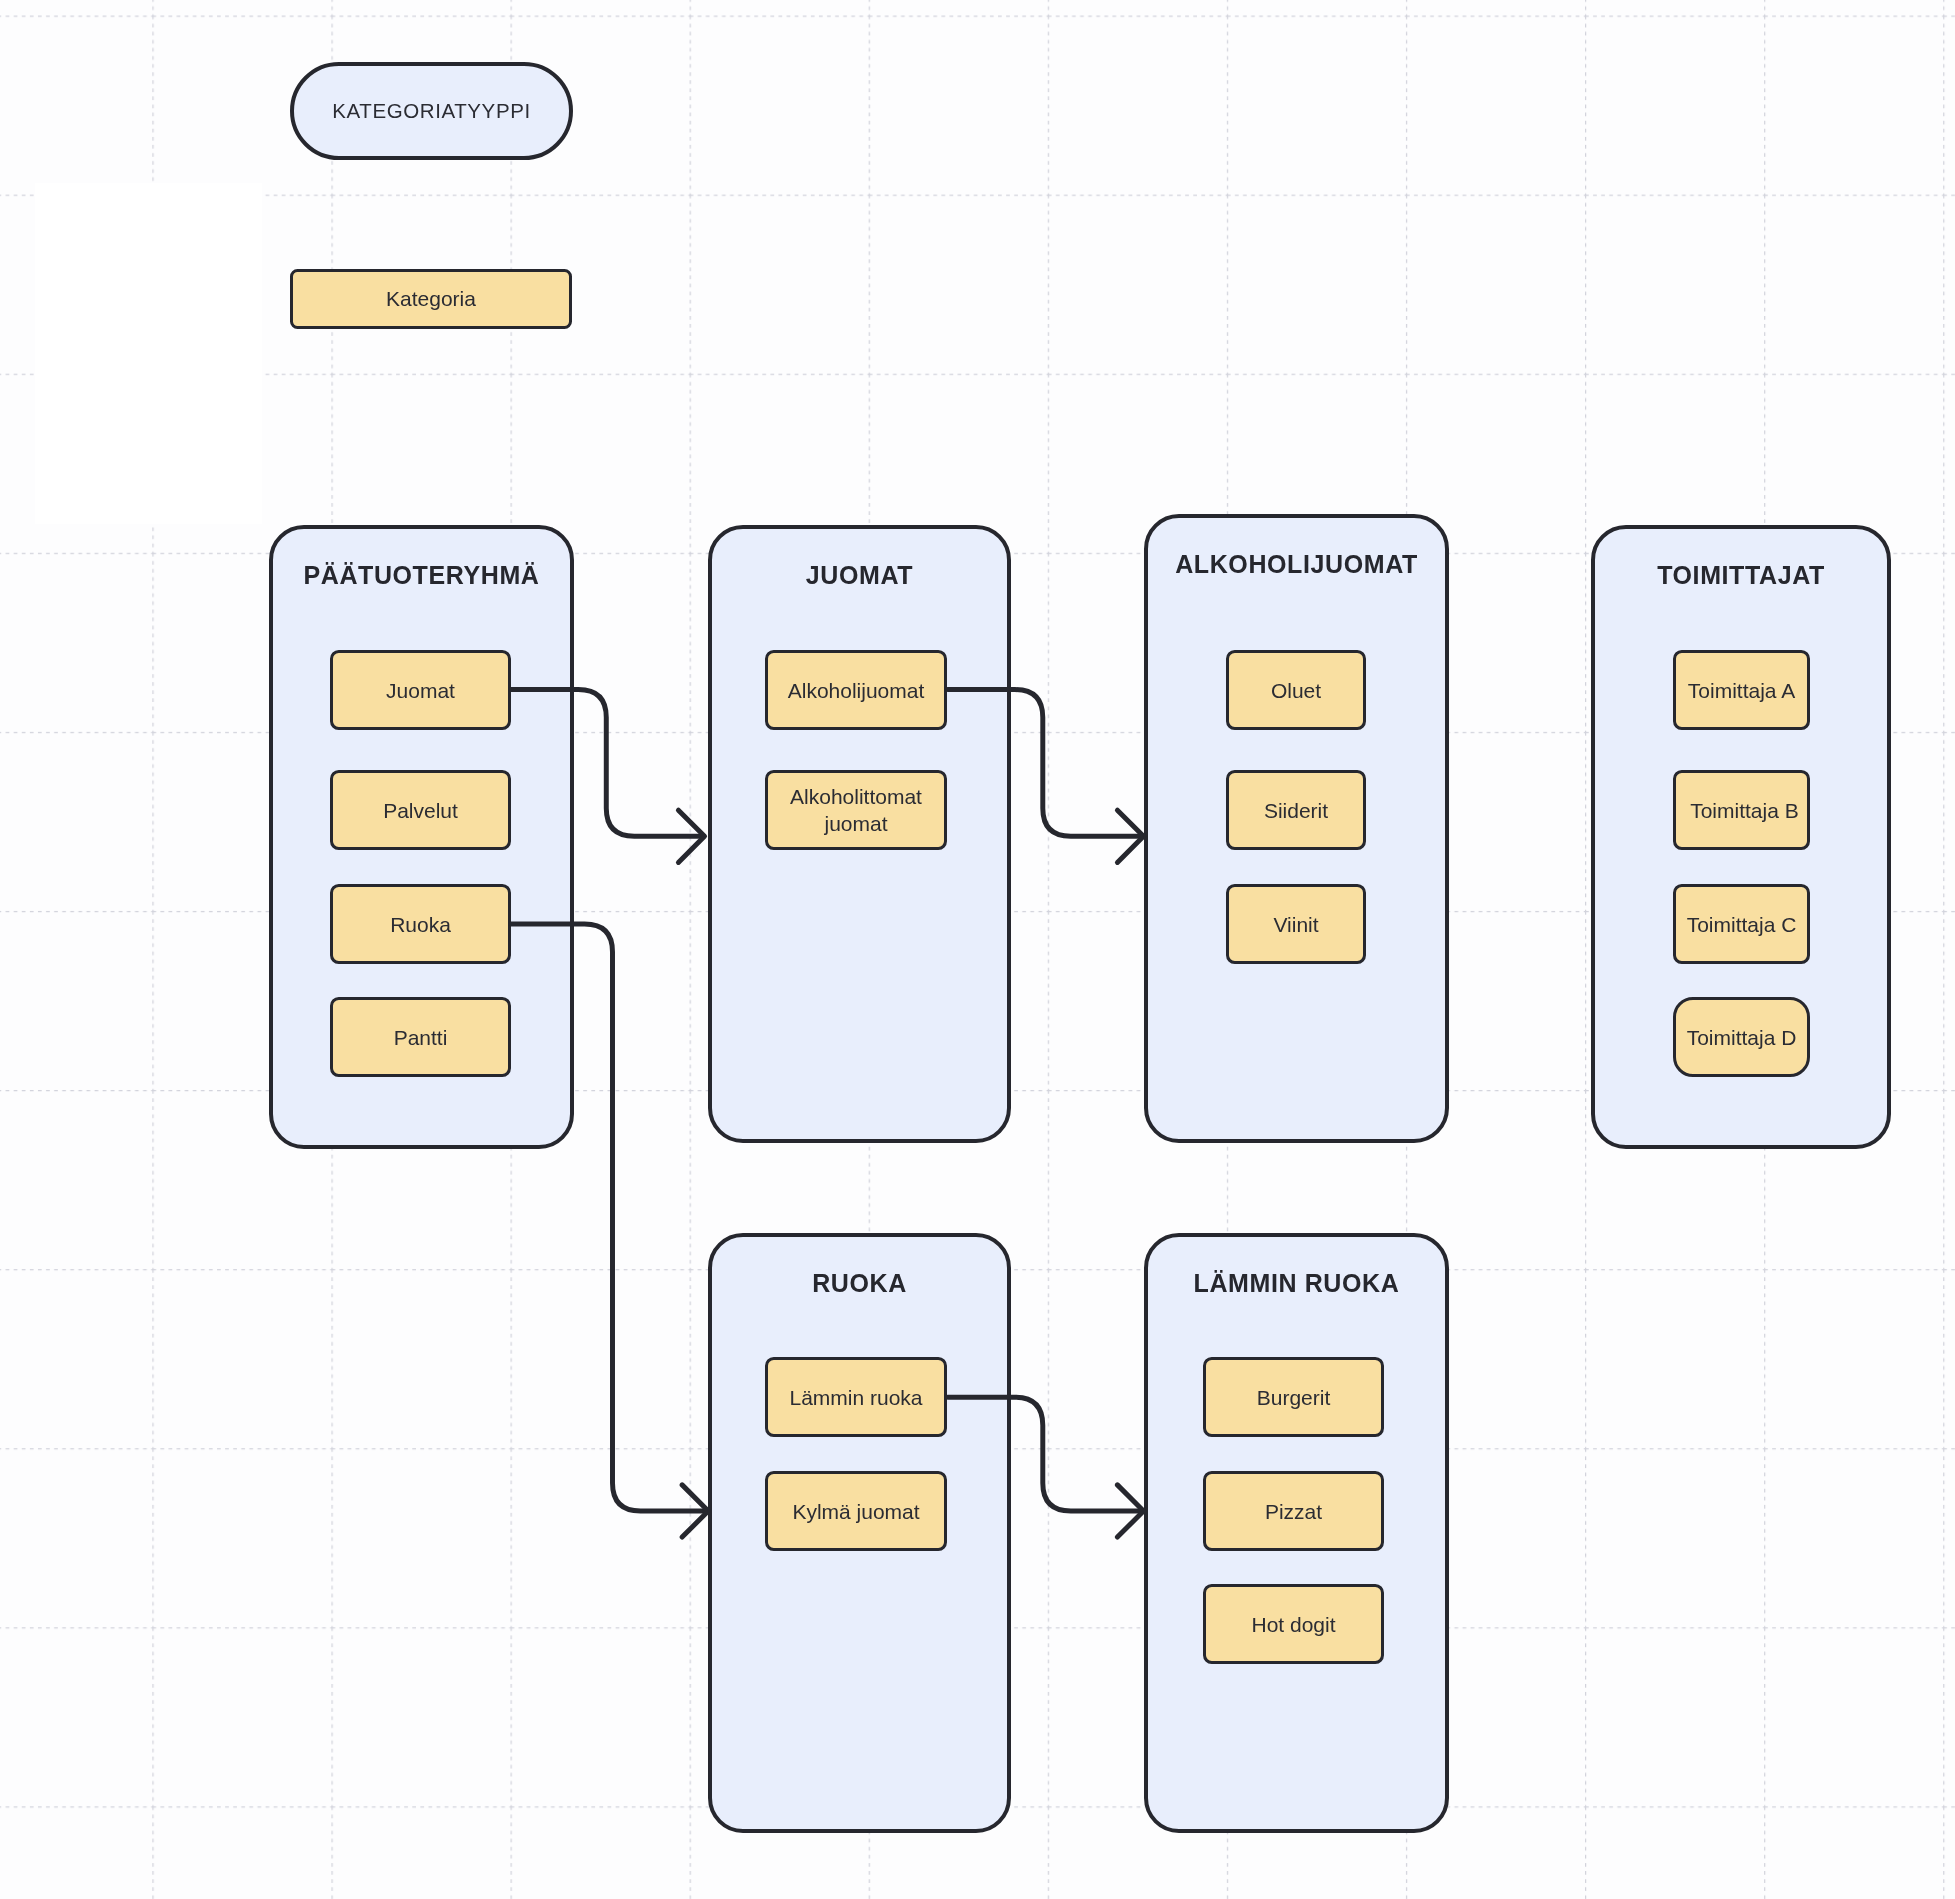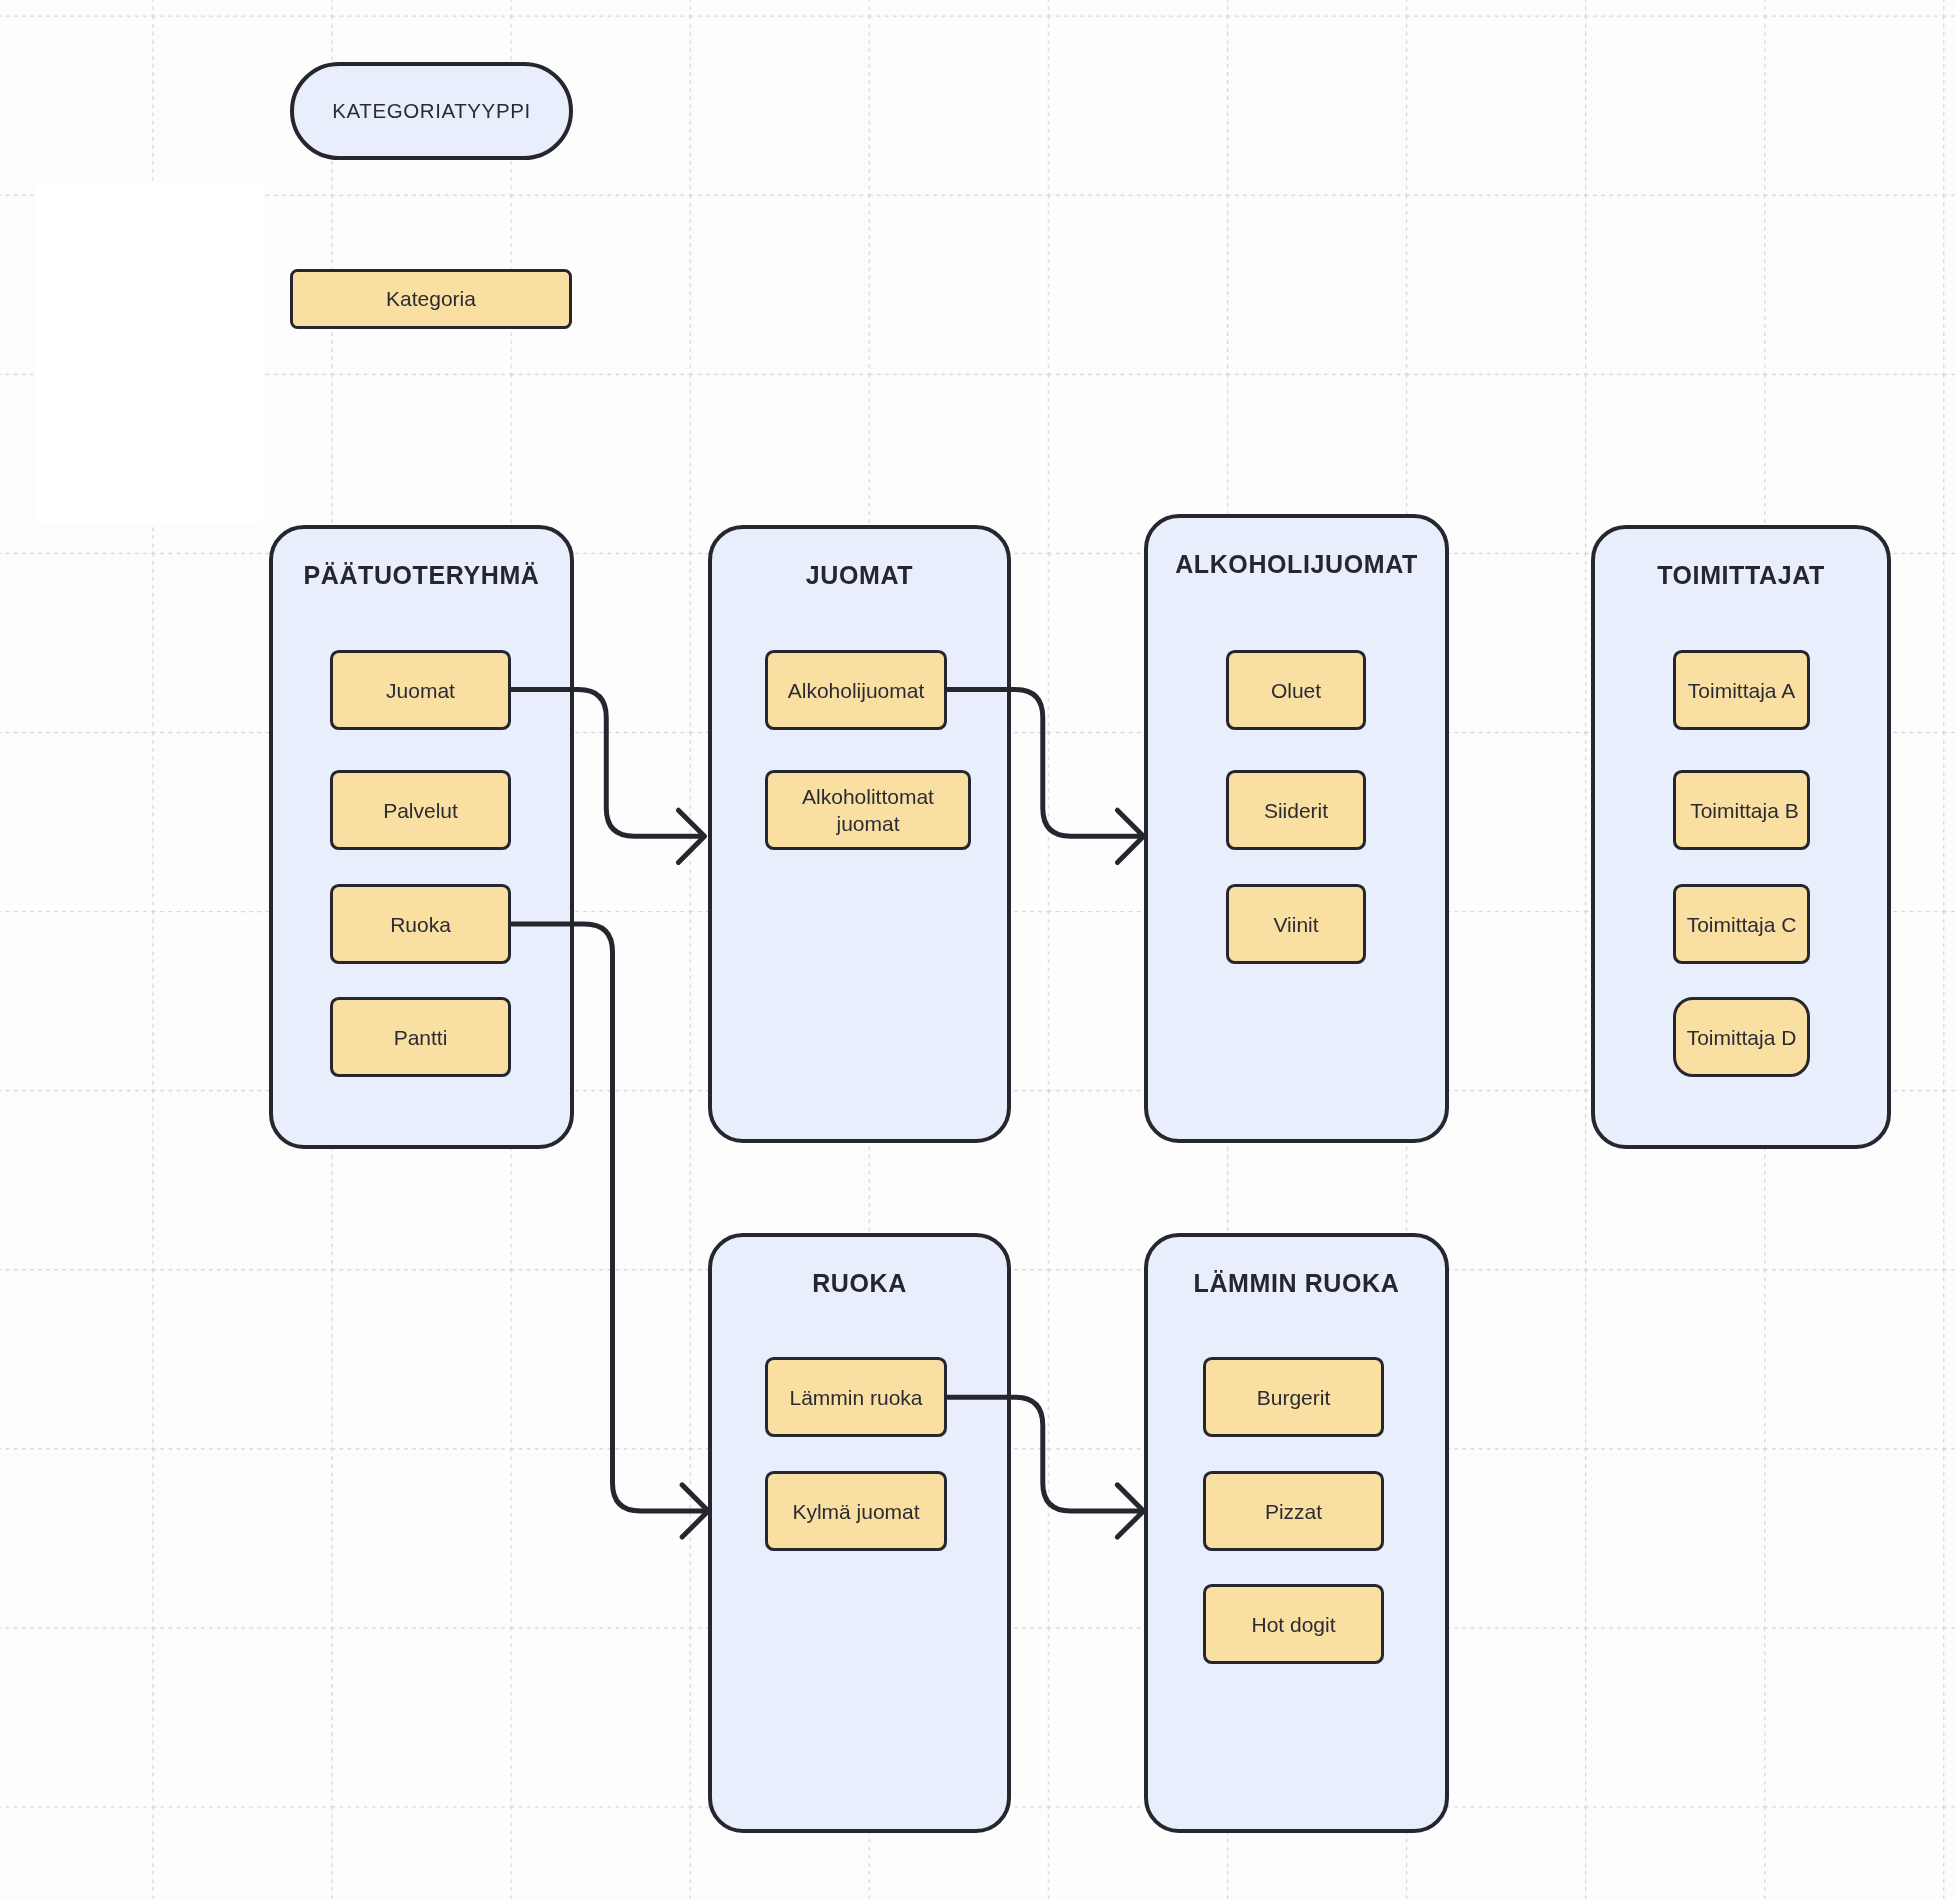--- a/index.html
+++ b/index.html
@@ -73,21 +73,21 @@
   .c-alkoholijuomat{left:1144px;top:514px;width:305px;height:629px;}
   .c-toimittajat{left:1591px;top:525px;width:300px;height:624px;}
   .c-ruoka{left:708px;top:1233px;width:303px;height:600px;}
   .c-lammin-ruoka{left:1144px;top:1233px;width:305px;height:600px;}
   
   .c-paatuoteryhma .i0{left:57px;top:121px;width:181px;}
   .c-paatuoteryhma .i1{left:57px;top:241px;width:181px;}
   .c-paatuoteryhma .i2{left:57px;top:355px;width:181px;}
   .c-paatuoteryhma .i3{left:57px;top:468px;width:181px;}
   .c-juomat .i0{left:53px;top:121px;width:182px;}
-  .c-juomat .i1{left:53px;top:241px;width:206px;align-items:center;}
+  .c-juomat .i1{left:53px;top:241px;width:182px;align-items:center;}
   .c-alkoholijuomat .i0{left:78px;top:132px;width:140px;}
   .c-alkoholijuomat .i1{left:78px;top:252px;width:140px;}
   .c-alkoholijuomat .i2{left:78px;top:366px;width:140px;}
   .c-toimittajat .i0{left:78px;top:121px;width:137px;}
   .c-toimittajat .i1{left:78px;top:241px;width:137px;padding-left:12px;}
   .c-toimittajat .i2{left:78px;top:355px;width:137px;}
   .c-toimittajat .i3{left:78px;top:468px;width:137px;border-radius:20px;}
   .c-ruoka .i0{left:53px;top:120px;width:182px;}
   .c-ruoka .i1{left:53px;top:234px;width:182px;}
   .c-lammin-ruoka .i0{left:55px;top:120px;width:181px;}

